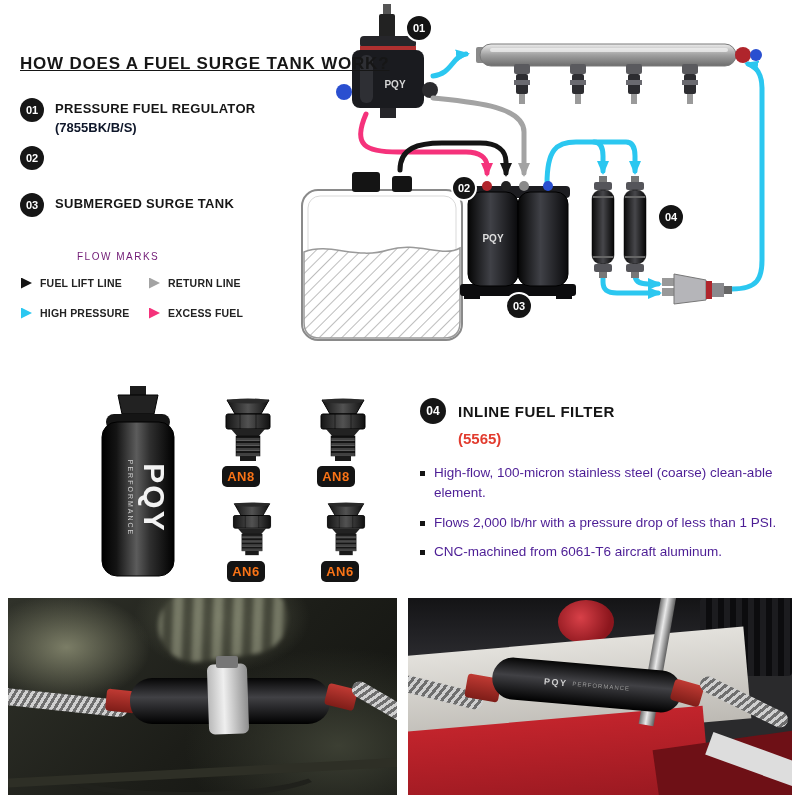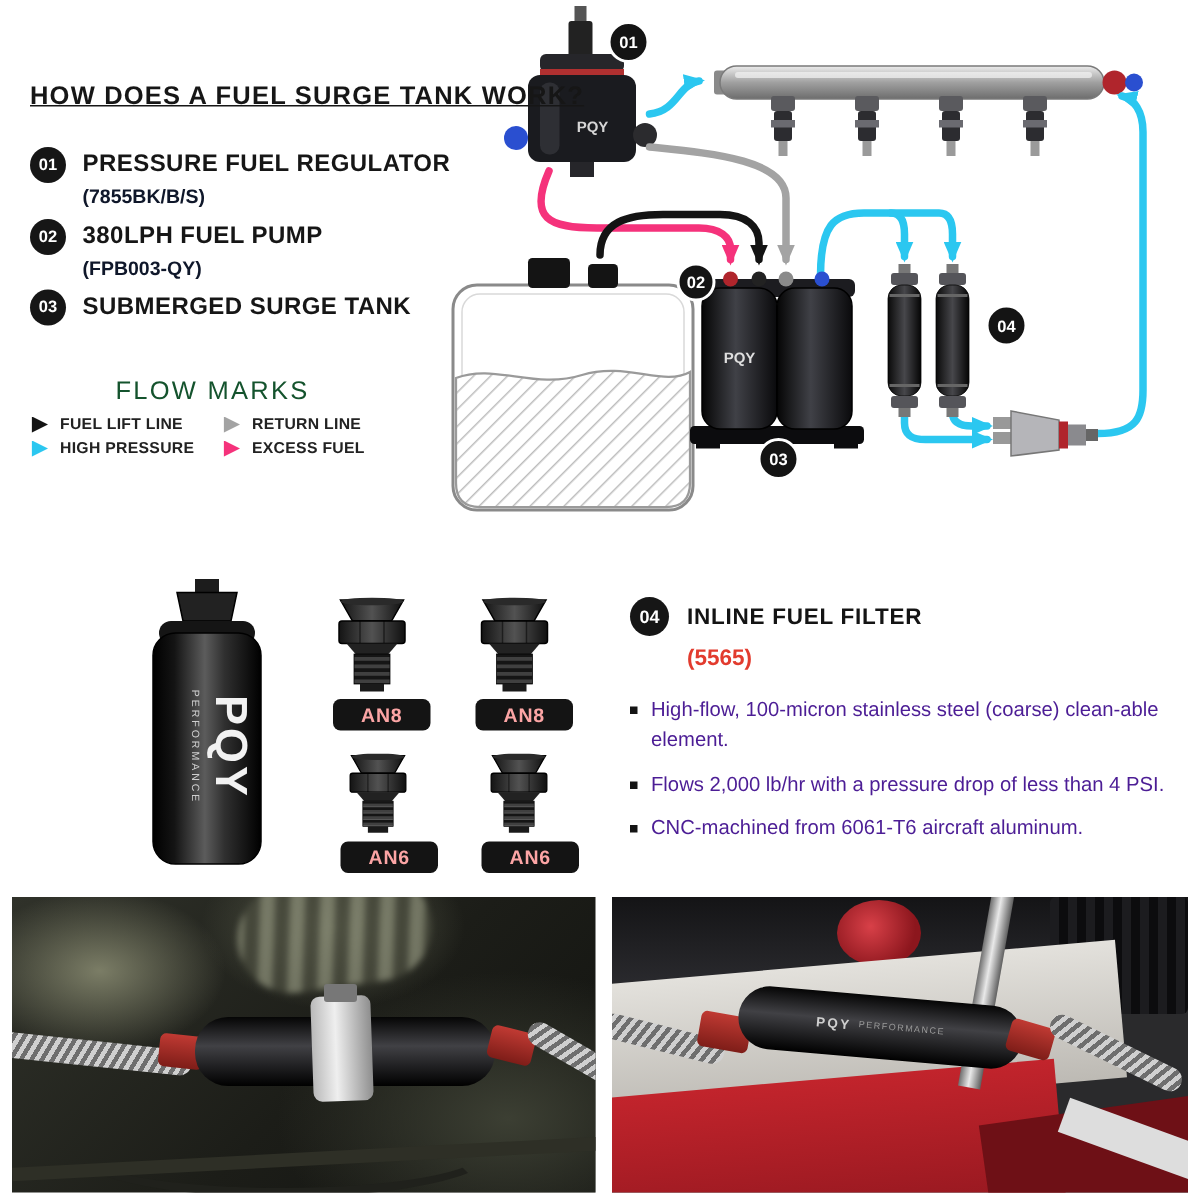--- a/index.html
+++ b/index.html
@@ -3,34 +3,34 @@
 <meta charset="utf-8">
 <style>
   * { margin:0; padding:0; box-sizing:border-box; }
   html,body { width:800px; height:800px; background:#fff; font-family:"Liberation Sans",sans-serif; overflow:hidden; }
   .page { position:relative; width:800px; height:800px; background:#fff; }
 
   
   .page-title { position:absolute; left:20px; top:54px; font-size:17px; font-weight:bold; letter-spacing:.8px; color:#161616;text-decoration:underline; }
   .part-item { position:absolute; left:20px; display:flex; gap:11px; align-items:flex-start; }
   .badge { display:inline-flex; align-items:center; justify-content:center; width:24px; height:24px; border-radius:50%; background:#161616; color:#fff; font-size:11px; font-weight:bold; flex:0 0 auto; }
-  .part-name { font-size:16px; font-weight:bold; color:#161616; letter-spacing:.3px; padding-top:3px; }
+  .part-name { font-size:13px; font-weight:bold; color:#161616; letter-spacing:.3px; padding-top:3px; }
   .part-code { font-size:13px; color:#0f172a; margin-top:4px; font-weight:bold; }
-  .flow-title { position:absolute; left:77px; top:251px; font-size:17px; letter-spacing:1.5px; color:#14532d; }
-  .flow-grid { position:absolute; left:21px; top:277px; display:grid; grid-template-columns:128px 140px; row-gap:4px; }
+  .flow-title { position:absolute; left:77px; top:251px; font-size:10px; letter-spacing:1.5px; color:#701a75; }
+  .flow-grid { position:absolute; left:21px; top:277px; display:grid; grid-template-columns:128px 140px; row-gap:18px; }
   .flow-item { display:flex; align-items:center; gap:8px; font-size:10.5px; color:#222; letter-spacing:.2px; font-weight:bold; }
   .flow-arrow { width:11px; height:11px; clip-path:polygon(0 0,100% 50%,0 100%); flex:0 0 auto; }
   .fa-black { background:#141414; } .fa-gray { background:#a3a3a3; }
   .fa-cyan { background:#2bc7f0; } .fa-pink { background:#f5327b; }
   .diagram { position:absolute; left:0; top:0; width:800px; height:375px; }
 
   
   .prod-filter { position:absolute; left:88px; top:386px; width:100px; height:205px; }
   .fit { position:absolute; }
-  .an-label { position:absolute; width:65px; background:#141414; color:#fca5a5; font-weight:bold; font-size:13px; text-align:center; border-radius:5px; padding:3px 0; letter-spacing:.5px; }
+  .an-label { position:absolute; width:38px; background:#141414; color:#f97316; font-weight:bold; font-size:13px; text-align:center; border-radius:5px; padding:3px 0; letter-spacing:.5px; }
   .info { position:absolute; left:420px; top:398px; width:372px; }
   .info-head { display:flex; align-items:center; gap:12px; }
   .badge-lg { display:inline-flex; align-items:center; justify-content:center; width:26px; height:26px; border-radius:50%; background:#161616; color:#fff; font-size:12px; font-weight:bold; flex:0 0 auto; }
   .info-title { font-size:15px; font-weight:bold; letter-spacing:.5px; color:#141414; }
   .info-code { margin:6px 0 16px 38px; color:#e23b2e; font-size:15px; font-weight:bold; }
   .bullet-row { display:flex; gap:9px; font-size:13.5px; color:#4c1d95; line-height:1.5; margin-bottom:9px; }
   .bullet-sq { flex:0 0 auto; width:5px; height:5px; background:#141414; margin-top:8px; }
 
   
   .photo { position:absolute; top:598px; height:197px; overflow:hidden; }
@@ -214,24 +214,20 @@
 
   <div class="part-item" style="top:98px">
     <span class="badge">01</span>
     <div>
       <div class="part-name">PRESSURE FUEL REGULATOR</div>
       <div class="part-code">(7855BK/B/S)</div>
     </div>
   </div>
   <div class="part-item" style="top:146px">
     <span class="badge">02</span>
-    <div>
-      <div class="part-name">380LPH FUEL PUMP</div>
-      <div class="part-code">(FPB003-QY)</div>
-    </div>
   </div>
   <div class="part-item" style="top:193px">
     <span class="badge">03</span>
     <div>
       <div class="part-name">SUBMERGED SURGE TANK</div>
     </div>
   </div>
 
   <div class="flow-title">FLOW MARKS</div>
   <div class="flow-grid">
@@ -318,21 +314,21 @@
       <span class="badge-lg">04</span>
       <span class="info-title">INLINE FUEL FILTER</span>
     </div>
     <div class="info-code">(5565)</div>
     <div class="bullet-row">
       <span class="bullet-sq"></span>
       <span>High-flow, 100-micron stainless steel (coarse) clean-able element.</span>
     </div>
     <div class="bullet-row">
       <span class="bullet-sq"></span>
-      <span>Flows 2,000 lb/hr with a pressure drop of less than 4 PSI.</span>
+      <span>Flows 2,000 lb/hr with a pressure drop of less than 1 PSI.</span>
     </div>
     <div class="bullet-row">
       <span class="bullet-sq"></span>
       <span>CNC-machined from 6061-T6 aircraft aluminum.</span>
     </div>
   </div>
 
   <div class="photo photo-left">
     <div class="ph coil"></div>
     <div class="ph braid" style="left:-10px;top:96px;width:130px;height:17px;transform:rotate(6deg)"></div>

